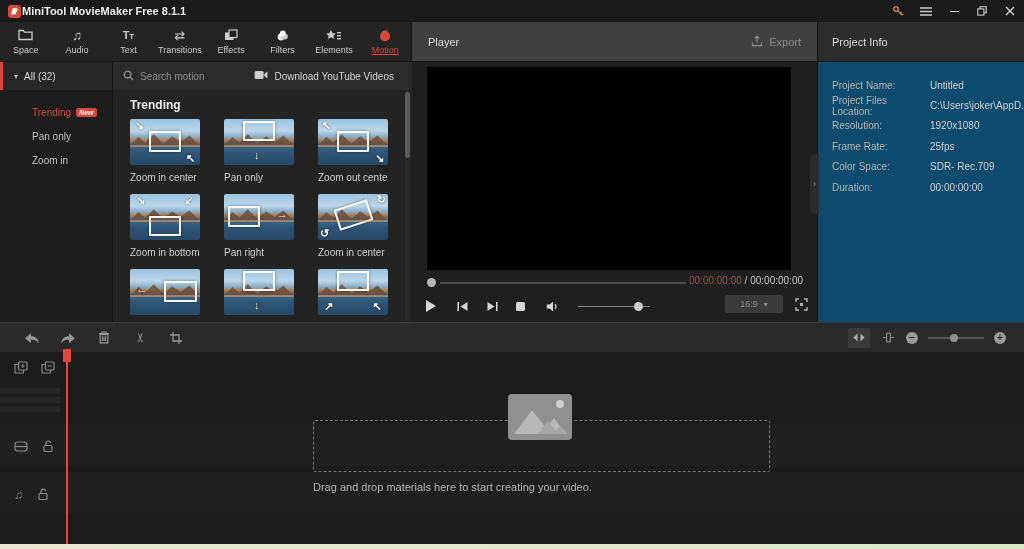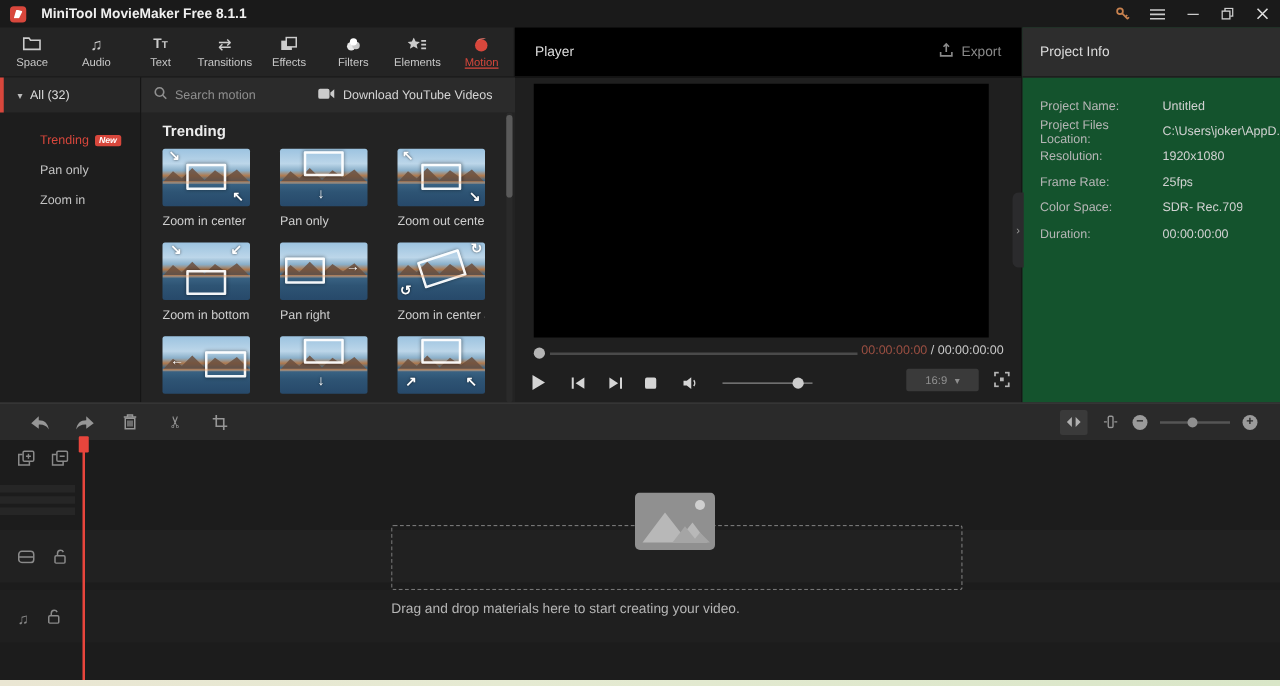--- a/index.html
+++ b/index.html
@@ -3,21 +3,21 @@
 <meta charset="utf-8">
 <style>
   * { box-sizing: border-box; margin: 0; padding: 0; }
   html,body { width:1024px; height:549px; overflow:hidden; }
   body { position:relative; background:#141414; font-family:"Liberation Sans", sans-serif; -webkit-font-smoothing:antialiased; }
 
   
   .titlebar { position:absolute; left:0; top:0; width:1024px; height:22px; background:#1a1a1a; display:flex; align-items:center; }
   .logo { width:13px; height:13px; margin-left:8px; border-radius:3px; background:#d8473c; position:relative; flex:0 0 auto; }
   .logo::after { content:""; position:absolute; left:3px; top:3px; width:7px; height:7px; background:#fff; clip-path:polygon(0 100%, 30% 0, 100% 20%, 60% 100%); }
-  .app-title { margin-left:12px; font-size:11px; font-weight:bold; color:#f0f0f0; }
+  .app-title { margin-left:1px; font-size:11px; font-weight:bold; color:#f0f0f0; }
   .win-controls { margin-left:auto; display:flex; height:22px; }
   .wbtn { width:28px; height:22px; display:flex; align-items:center; justify-content:center; color:#ccc; cursor:pointer; }
   .min-bar { display:inline-block; width:9px; height:0; border-bottom:1.6px solid #ccc; }
 
   
   .main { position:absolute; left:0; top:22px; width:1024px; height:300px; background:#1f1f1f; }
 
   
   .tabbar { position:absolute; left:0; top:0; width:412px; height:40px; background:#242424; display:flex; border-right:1px solid #151515; border-bottom:1px solid #1a1a1a; }
   .tab { flex:1; display:flex; flex-direction:column; align-items:center; justify-content:center; gap:3px; cursor:pointer; }
@@ -49,21 +49,21 @@
     clip-path:polygon(0 100%,12% 30%,22% 75%,34% 10%,48% 85%,60% 25%,72% 70%,85% 20%,100% 100%); }
   .thumb::after { content:""; position:absolute; left:0; top:26px; width:100%; height:2px; background:rgba(255,180,120,.45); }
   .ov-rect { position:absolute; border:2px solid rgba(255,255,255,.95); border-radius:1px; box-shadow:0 0 3px rgba(0,0,0,.45); }
   .arrow { position:absolute; color:#fff; font-size:11px; font-weight:bold; line-height:1; text-shadow:0 0 2px rgba(0,0,0,.7); }
   .m-label { font-size:10px; color:#cfcfcf; text-align:left; margin-top:7px; white-space:nowrap; overflow:hidden; }
   .m-scroll { position:absolute; right:2px; top:28px; width:5px; height:232px; background:#2a2a2a; border-radius:3px; }
   .m-thumb { position:absolute; top:2px; left:0; width:5px; height:66px; background:#5a5a5a; border-radius:3px; }
 
   
   .player { position:absolute; left:412px; top:0; width:406px; height:300px; background:#1f1f1f; border-right:1px solid #151515; }
-  .player-header { height:40px; background:#000000; display:flex; align-items:center; padding:0 16px; border-bottom:1px solid #1a1a1a; }
+  .player-header { height:40px; background:#404040; display:flex; align-items:center; padding:0 16px; border-bottom:1px solid #1a1a1a; }
   .player-title { font-size:11px; color:#ddd; }
   .export { margin-left:auto; display:flex; align-items:center; gap:6px; font-size:11px; color:#8a8a8a; cursor:pointer; }
   .video { position:absolute; left:15px; top:45px; width:364px; height:203px; background:#000; }
   .seek-row { position:absolute; left:15px; top:254px; width:376px; height:14px; }
   .seek-handle { position:absolute; left:0; top:2px; width:9px; height:9px; border-radius:50%; background:#b5b5b5; cursor:pointer; }
   .seek-line { position:absolute; left:13px; top:6px; width:246px; height:1.5px; background:#4a4a4a; }
   .timecode { position:absolute; right:0; top:-1px; font-size:10px; color:#c9c9c9; white-space:nowrap; }
   .tc-current { color:#9b4f42; }
   .tc-sep { white-space:pre; }
   .controls-row { position:absolute; left:14px; top:272px; height:24px; display:flex; align-items:center; }
@@ -71,21 +71,21 @@
   .tri-right { display:inline-block; width:0; height:0; border-left:10px solid #d5d5d5; border-top:6px solid transparent; border-bottom:6px solid transparent; }
   .stop-sq { display:inline-block; width:9px; height:9px; background:#d5d5d5; border-radius:1.5px; }
   .vol { position:relative; width:80px; height:12px; margin-left:2px; }
   .vol-line { position:absolute; left:0; top:5.5px; width:72px; height:1.5px; background:#8a8a8a; }
   .vol-dot { position:absolute; left:56px; top:2px; width:9px; height:9px; border-radius:50%; background:#ccc; cursor:pointer; }
   .ratio { position:absolute; right:34px; top:273px; width:58px; height:18px; background:#3a3a3a; border-radius:2px; display:flex; align-items:center; justify-content:center; gap:6px; font-size:9px; color:#8f8f8f; cursor:pointer; }
   .ratio-caret { font-size:8px; color:#8f8f8f; }
   .fs-btn { position:absolute; right:9px; top:275px; cursor:pointer; }
 
   
-  .project { position:absolute; left:818px; top:0; width:206px; height:300px; background:#14532d; }
+  .project { position:absolute; left:818px; top:0; width:206px; height:300px; background:#0c4a6e; }
   .project-header { height:40px; background:#2d2d2d; display:flex; align-items:center; padding-left:14px; font-size:11px; color:#ddd; border-bottom:1px solid #1a1a1a; }
   .project-body { padding-top:13px; }
   .p-row { display:flex; align-items:center; height:20.4px; font-size:10px; }
   .p-label { width:112px; padding-left:14px; color:#b5b5b5; flex:0 0 auto; }
   .p-value { color:#d2d2d2; white-space:nowrap; overflow:hidden; }
   .collapse-handle { position:absolute; left:810px; top:132px; width:9px; height:60px; background:#2b2b2d; border-radius:5px 0 0 5px; display:flex; align-items:center; justify-content:center; color:#999; font-size:9px; cursor:pointer; }
 
   
   .tl-toolbar { position:absolute; left:0; top:322px; width:1024px; height:30px; background:#2a2a2a; border-top:1px solid #3a3a3a; display:flex; align-items:center; }
   .tl-left { display:flex; align-items:center; gap:20px; margin-left:24px; }

